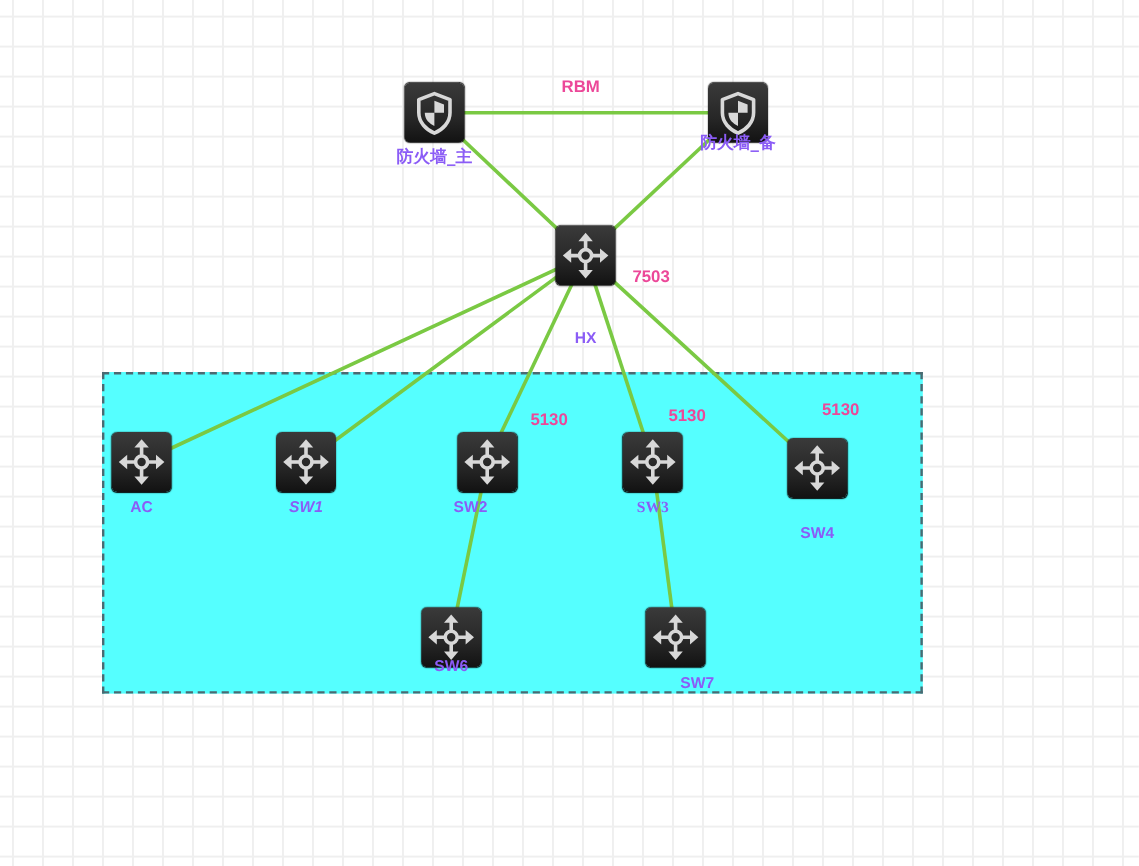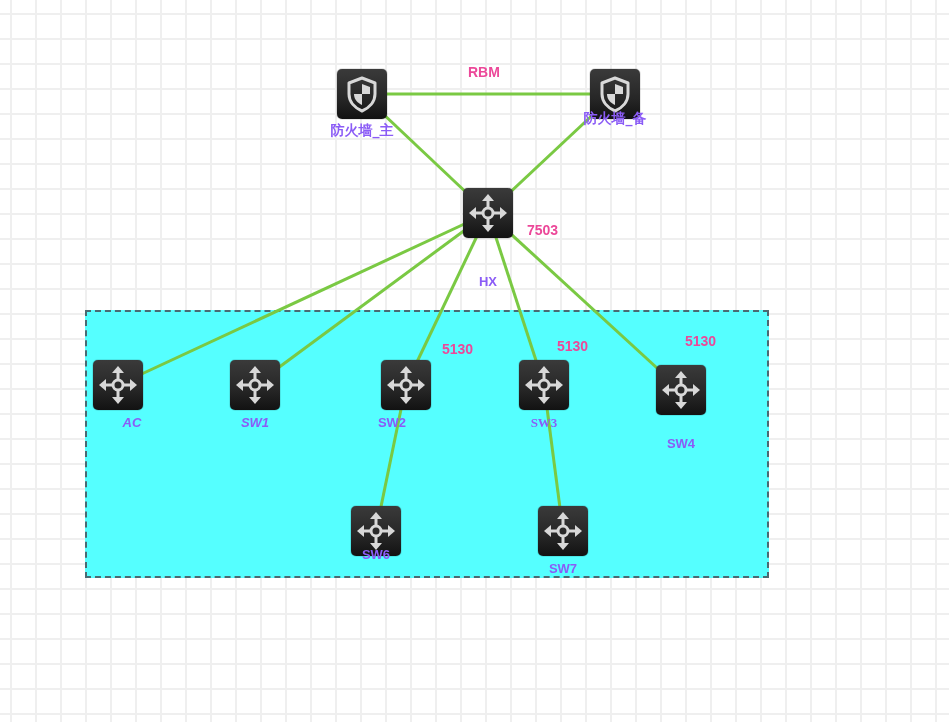--- a/index.html
+++ b/index.html
@@ -199,26 +199,26 @@
           <path d="M25 44 L31 37 L19 37 Z"></path>
           <path d="M6 25 L13 19 L13 31 Z"></path>
           <path d="M44 25 L37 19 L37 31 Z"></path>
         </g>
       </svg>
     </div>
 
   <div class="node-label cn" style="left:362px;top:122px;">防火墙_主</div>
   <div class="node-label cn" style="left:615px;top:110px;">防火墙_备</div>
   <div class="node-label" style="left:488px;top:243px;margin-top:31px;">HX</div>
-  <div class="node-label" style="left:132px;top:415px;font-style:italic;">AC</div>
+  <div class="node-label" style="left:118px;top:415px;">AC</div>
   <div class="node-label" style="left:255px;top:415px;font-style:italic;">SW1</div>
   <div class="node-label" style="left:392px;top:415px;">SW2</div>
   <div class="node-label" style="left:544px;top:415px;font-family:Liberation Serif, serif;">SW3</div>
   <div class="node-label" style="left:681px;top:436px;">SW4</div>
   <div class="node-label" style="left:376px;top:547px;">SW6</div>
-  <div class="node-label" style="left:563px;top:561px;">SW7</div>
+  <div class="node-label" style="left:581px;top:561px;">SW7</div>
 
   <div class="annot" style="left:468px;top:64px;">RBM</div>
   <div class="annot" style="left:527px;top:222px;">7503</div>
   <div class="annot" style="left:442px;top:341px;">5130</div>
   <div class="annot" style="left:557px;top:338px;">5130</div>
   <div class="annot" style="left:685px;top:333px;">5130</div>
 </div>
 
 </body></html>

